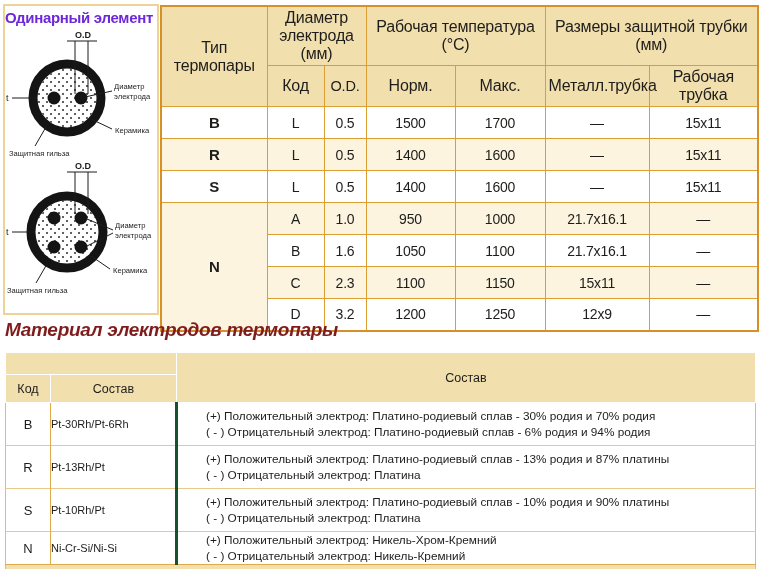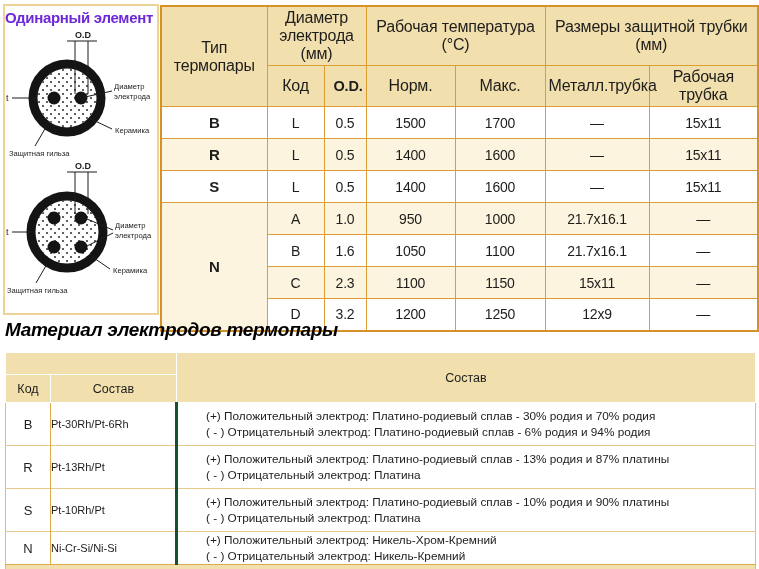--- a/index.html
+++ b/index.html
@@ -28,30 +28,30 @@
     border:2px solid #d59127;
   }
   table.spec td {
     border:1px solid #dc9e33; text-align:center; vertical-align:middle;
     font-size:14px; letter-spacing:-0.2px; background:#fff;
   }
   table.spec tr.h1 { height:50px; }
   table.spec tr.h2 { height:30px; }
   table.spec tr.body { height:32px; }
   table.spec td.hc { background:#f2dfae; font-size:16px; padding:2px 3px; }
-  table.spec td.od { font-weight:bold; font-size:14.5px;text-align:right; }
+  table.spec td.od { font-weight:normal; font-size:14.5px; }
   table.spec td.type { font-weight:bold; font-size:15px; }
   table.spec tr.cream td { background:#fcf4df; }
   table.spec td.nbg { background:#fff; }
 
   
   .section-title {
     position:absolute; left:5px; top:319px;
     font-size:19px; font-weight:bold; font-style:italic;
-    color:#000000; letter-spacing:-0.3px;
+    color:#7f1d1d; letter-spacing:-0.3px;
   }
 
   
   table.mat {
     position:absolute; left:5px; top:352px; width:750px;
     border-collapse:collapse; table-layout:fixed;
     border:1px solid #dfbc72;
   }
   table.mat td { vertical-align:middle; background:#fff; }
   table.mat tr.mh1 { height:22px; }

